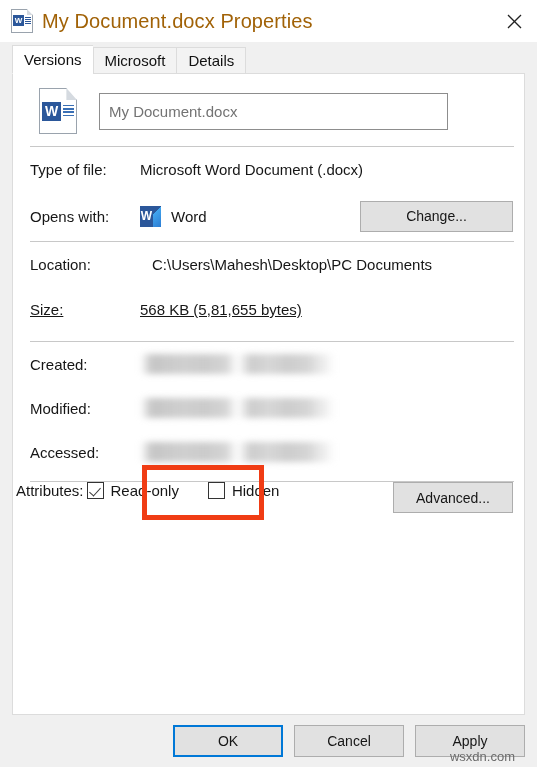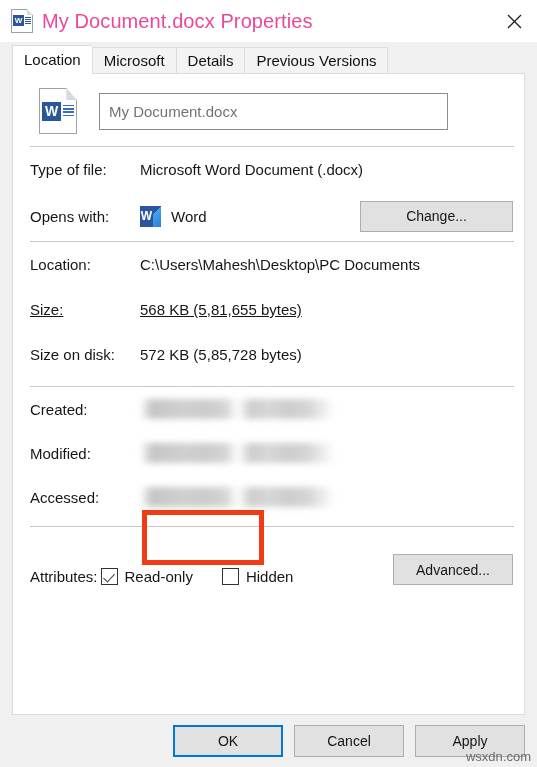--- a/index.html
+++ b/index.html
@@ -49,21 +49,21 @@
     line-height: 11px; text-align: center;
     font-family: "Liberation Sans", sans-serif;
   }
   .title-icon .lines {
     position: absolute; right: 2px; top: 8px;
     width: 6px; height: 7px;
     background: repeating-linear-gradient(
       to bottom, #2b579a 0 1px, transparent 1px 2px);
   }
   .title-text {
-    font-size: 20px; color: #ec4899;
+    font-size: 20px; color: #a16207;
     letter-spacing: 0.1px;
   }
   .close-btn {
     position: absolute; right: 0; top: 0;
     width: 46px; height: 42px;
     display: flex; align-items: center; justify-content: center;
     cursor: default;
   }
   .close-btn svg { display: block; }
 
@@ -211,22 +211,22 @@
         rgba(205,205,205,.8) 66%,
         rgba(155,155,155,.5) 76%,
         rgba(195,195,195,.7) 86%,
         rgba(210,210,210,0) 100%);
     filter: blur(3.2px);
     border-radius: 3px;
   }
 
   
   .attrrow {
-    display: flex; align-items: flex-end;
-    padding-left: 17px;
+    display: flex; align-items: flex-start;
+    padding-left: 3px;
     font-size: 15px; color: #161616;
     position: relative;
   }
   .cbwrap { display: flex; align-items: center; }
   .cbox {
     width: 17px; height: 17px;
     border: 1px solid #333;
     background: #fff;
     position: relative;
     flex: 0 0 auto;
@@ -254,21 +254,21 @@
     display: flex; align-items: center; justify-content: flex-end;
     padding-right: 12px;
     gap: 11px;
     flex: 0 0 auto;
     position: relative;
   }
   .footer .btn { width: 110px; height: 32px; }
   .btn-ok { border: 2px solid #0078d7; }
   .watermark {
     position: absolute;
-    right: 6px; bottom: 3px;
+    right: 22px; bottom: 3px;
     font-size: 13px;
     color: #6b6b6b;
     font-family: "Liberation Sans", sans-serif;
     pointer-events: none;
   }
 </style>
 </head>
 <body>
 
 <div class="dialog">
@@ -284,30 +284,27 @@
     <div class="close-btn">
       <svg width="15" height="15" viewBox="0 0 15 15">
         <line x1="1" y1="1" x2="14" y2="14" stroke="#222" stroke-width="1.3"></line>
         <line x1="14" y1="1" x2="1" y2="14" stroke="#222" stroke-width="1.3"></line>
       </svg>
     </div>
   </div>
 
   <div class="tabstrip">
     <div class="tab active">
-      <span>Location</span>
+      <span>Versions</span>
     </div>
     <div class="tab">
       <span>Microsoft</span>
     </div>
     <div class="tab">
       <span>Details</span>
-    </div>
-    <div class="tab">
-      <span>Previous Versions</span>
     </div>
   </div>
 
   <div class="panel">
 
     <div class="namerow">
       <div class="bigicon">
         <div class="doc-shape"></div>
         <div class="doc-fold"></div>
         <div class="wbox">W</div>
@@ -331,34 +328,30 @@
           <span class="w">W</span>
       </span>
       <span class="value">Word</span>
       <div class="btn btn-change">
         <span>Change...</span>
       </div>
     </div>
 
     <div class="hr"></div>
 
-    <div class="row" style="height:45px;">
+    <div class="row" style="height:45px;gap:12px;">
       <span class="label">Location:</span>
       <span class="value">C:\Users\Mahesh\Desktop\PC Documents</span>
     </div>
 
     <div class="row" style="height:45px;text-decoration:underline;">
       <span class="label">Size:</span>
       <span class="value">568 KB (5,81,655 bytes)</span>
     </div>
 
-    <div class="row" style="height:45px;">
-      <span class="label">Size on disk:</span>
-      <span class="value">572 KB (5,85,728 bytes)</span>
-    </div>
 
     <div class="hr" style="margin-top:9px;"></div>
 
     <div class="row" style="height:44px;">
       <span class="label">Created:</span>
       <span class="blurval"></span>
     </div>
 
     <div class="row" style="height:44px;">
       <span class="label">Modified:</span>

